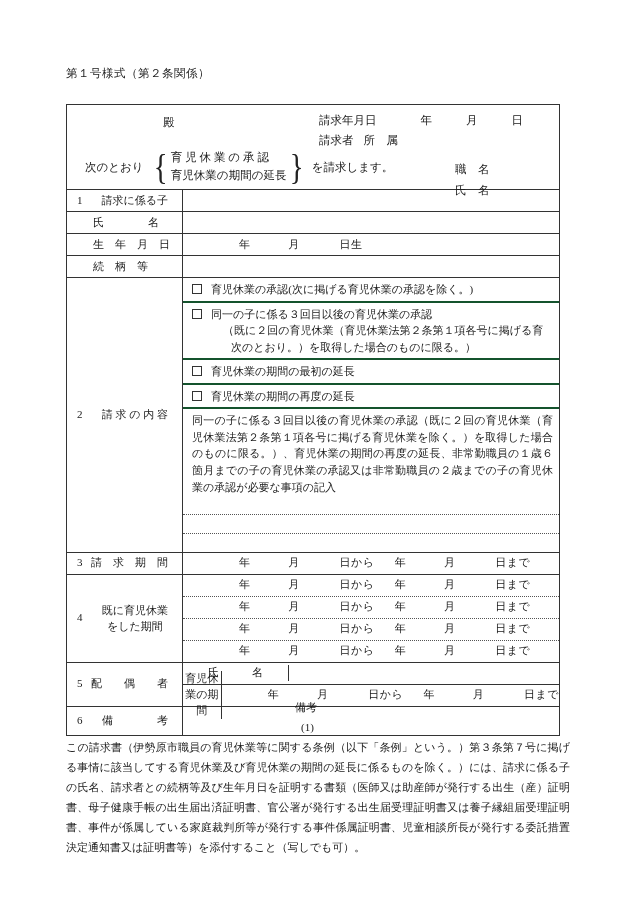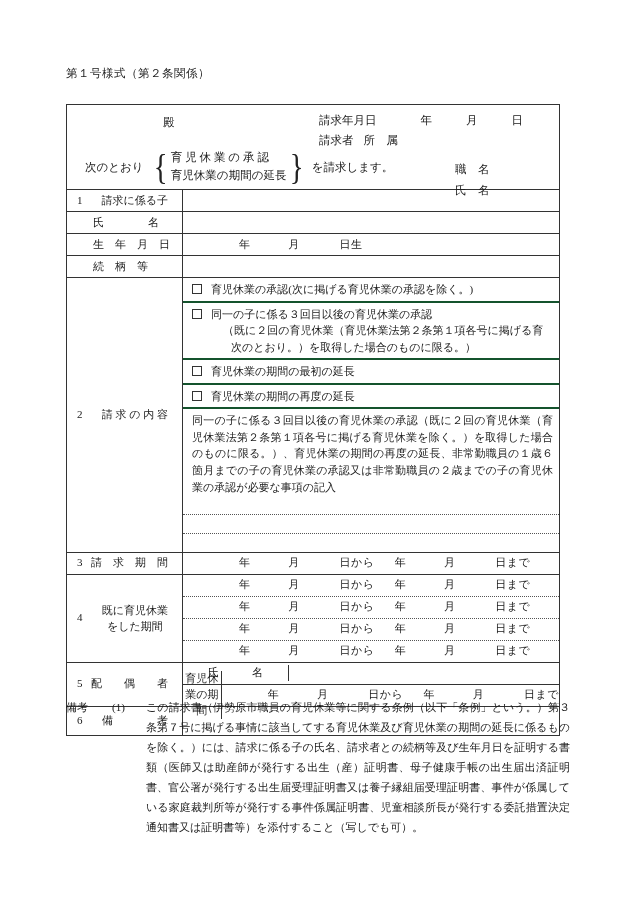--- a/index.html
+++ b/index.html
@@ -197,21 +197,21 @@
 
   
   .notes {
     position: absolute;
     left: 66px;
     top: 697px;
     width: 504px;
     font-size: 11px;
     line-height: 1.82;
   }
-  .notes-row { display: flex; align-items: flex-start; }
+  .notes-row { display: flex; align-items: center; flex-direction: column; }
   .notes-label { flex: 0 0 auto; width: 46px; white-space: nowrap; }
   .notes-num   { flex: 0 0 auto; width: 34px; white-space: nowrap; }
   .notes-body  { flex: 1; text-align: justify; text-justify: inter-ideograph; }
 </style>
 </head>
 <body>
 
 <div class="page">
 
   <div class="form-no">第１号様式（第２条関係）</div>

